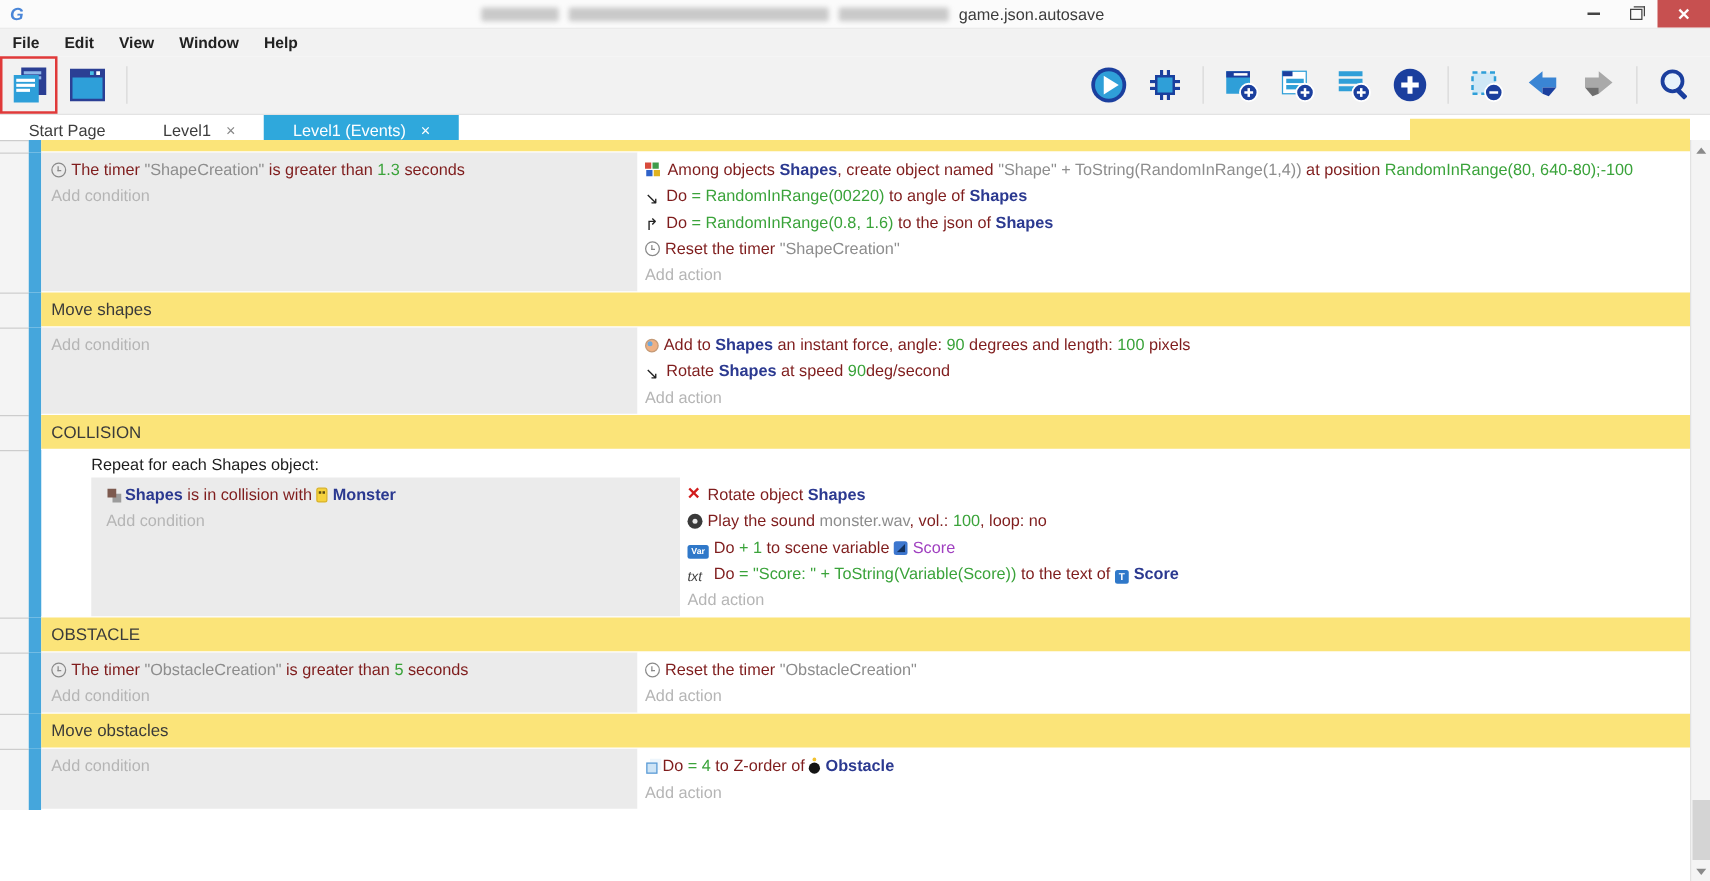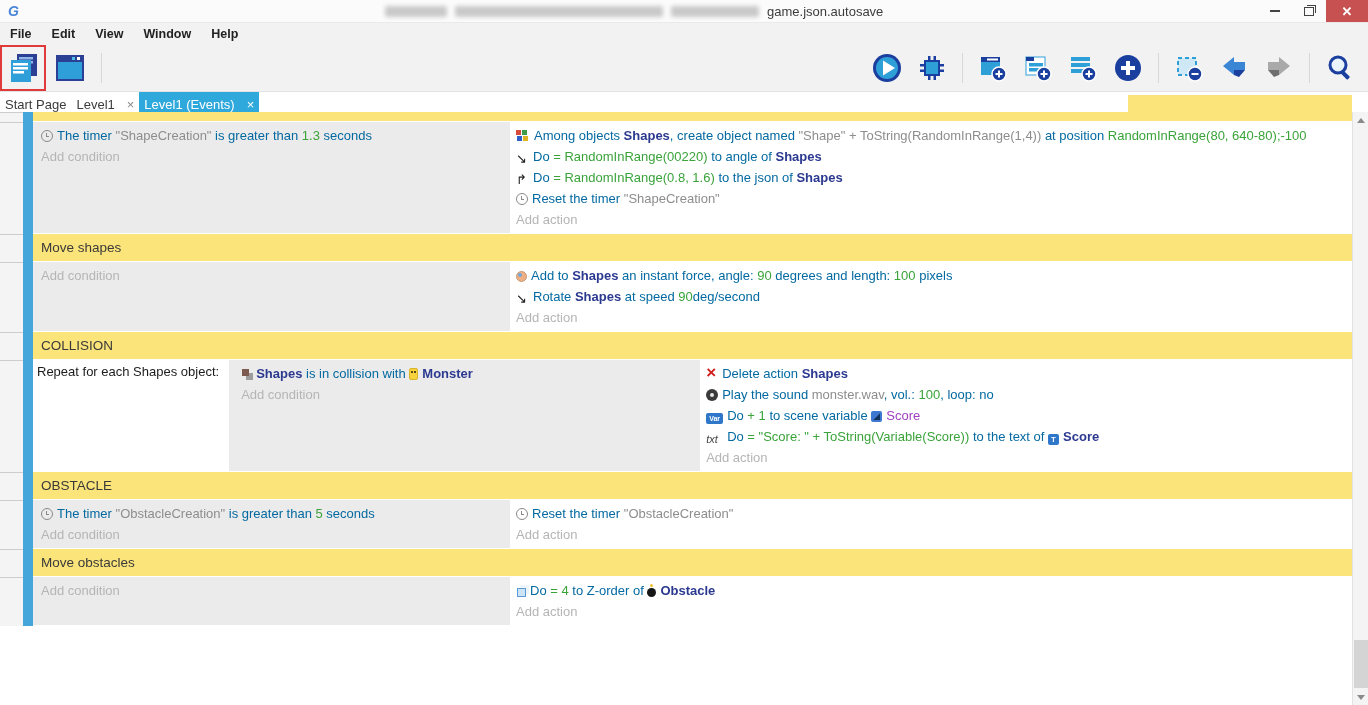--- a/index.html
+++ b/index.html
@@ -24,42 +24,42 @@
 
   .toolbar{height:46px;background:#f2f2f2;position:relative;border-bottom:1px solid #e3e3e3;}
   .tb-left{position:absolute;left:6px;top:5px;display:flex;align-items:center;gap:10px;}
   .tb-right{position:absolute;right:10px;top:5px;display:flex;align-items:center;gap:9px;}
   .tb-divider{width:1px;height:30px;background:#d8d8d8;margin:0 3px;}
   .tb-btn{width:36px;height:36px;display:flex;align-items:center;justify-content:center;}
   .red-highlight{position:absolute;left:0px;top:0px;width:46px;height:46px;border:2px solid #e03a3a;box-sizing:border-box;z-index:6;}
 
   
   .tabbar{height:24px;background:#ffffff;display:flex;align-items:stretch;position:relative;}
-  .tab{display:flex;align-items:center;padding:0 5px;color:#3c3c3c;font-size:13px;gap:12px;}
+  .tab{display:flex;align-items:center;padding:0 23px;color:#3c3c3c;font-size:13px;gap:12px;}
   .tab.active{background:#2fa8dc;color:#fff;}
   .tab-close{font-size:13px;color:#888;}
   .tab.active .tab-close{color:#fff;}
 
   
   .events{position:absolute;top:112px;left:0;right:0;bottom:0;background:#fff;overflow:hidden;}
   .ev-row{display:flex;align-items:stretch;}
   .gutter{width:23px;background:#f4f4f4;border-top:1px solid #cdcdcd;flex:none;}
   .bluebar{width:10px;background:#45a6dc;flex:none;}
   .rowbody{flex:1;display:flex;border-bottom:1px solid #fff;min-width:0;}
   .group-cell{flex:1;background:#fbe479;color:#3a3a3a;display:flex;align-items:center;padding:0 8px;height:27px;font-size:13.5px;}
   .strip .group-cell{height:9px;}
   .cond-cell{width:477px;flex:none;background:#ebebeb;padding:3px 6px 3px 8px;box-sizing:border-box;}
   .act-cell{flex:1;background:#fff;padding:3px 6px 3px 6px;min-width:0;}
-  .repeat-body{flex:1;display:flex;flex-direction:row;min-width:0;}
+  .repeat-body{flex:1;display:flex;flex-direction:column;min-width:0;margin-left:36px;}
   .repeat-header{background:#fff;padding:2px 6px 1px 4px;line-height:19px;}
   .repeat-inner{display:flex;flex:1;margin-left:4px;}
   .repeat-inner .cond-cell{width:471px;padding-left:12px;}
   .ev-line{line-height:21px;}
   .add-link{color:#b5b5b5;line-height:21px;}
-  .sg-n{color:#0369a1;}
+  .sg-n{color:#7f1d1d;}
   .sg-o{color:#2b3990;font-weight:bold;}
   .sg-g{color:#3aa33a;}
   .sg-q{color:#8d8d8d;}
   .sg-m{color:#8d8d8d;}
   .sg-p{color:#a040c0;}
 
   
   .evicon{display:inline-block;vertical-align:-2px;margin-right:4px;position:relative;}
   .ic-timer{width:12px;height:12px;border:1px solid #8a8a8a;border-radius:50%;box-sizing:border-box;}
   .ic-timer:before{content:"";position:absolute;left:4px;top:2px;width:1px;height:4px;background:#8a8a8a;}
@@ -329,21 +329,21 @@
       <div class="bluebar"></div>
       <div class="rowbody">
         <div class="repeat-body">
           <div class="repeat-header">Repeat for each Shapes object:</div>
           <div class="repeat-inner">
             <div class="cond-cell">
               <div class="ev-line condition-line"><span class="evicon ic-collision"></span><span class="sg-o">Shapes</span><span class="sg-n"> is in collision with </span><span class="evicon ic-monster"></span><span class="sg-o">Monster</span></div>
               <div class="add-link">Add condition</div>
             </div>
             <div class="act-cell">
-              <div class="ev-line action-line"><span class="evicon ic-delete"></span><span class="sg-n">Delete action </span><span class="sg-o">Shapes</span></div>
+              <div class="ev-line action-line"><span class="evicon ic-delete"></span><span class="sg-n">Rotate object </span><span class="sg-o">Shapes</span></div>
               <div class="ev-line action-line"><span class="evicon ic-sound"></span><span class="sg-n">Play the sound </span><span class="sg-m">monster.wav</span><span class="sg-n">, vol.: </span><span class="sg-g">100</span><span class="sg-n">, loop: </span><span class="sg-n">no</span></div>
               <div class="ev-line action-line"><span class="evicon ic-var"></span><span class="sg-n">Do </span><span class="sg-g">+ 1</span><span class="sg-n"> to scene variable </span><span class="evicon ic-scenevar"></span><span class="sg-p">Score</span></div>
               <div class="ev-line action-line"><span class="evicon ic-txt"></span><span class="sg-n">Do </span><span class="sg-g">= "Score: " + ToString(Variable(Score))</span><span class="sg-n"> to the text of </span><span class="evicon ic-textobj"></span><span class="sg-o">Score</span></div>
               <div class="add-link">Add action</div>
             </div>
           </div>
         </div>
       </div>
     </div>
     <div class="ev-row">

